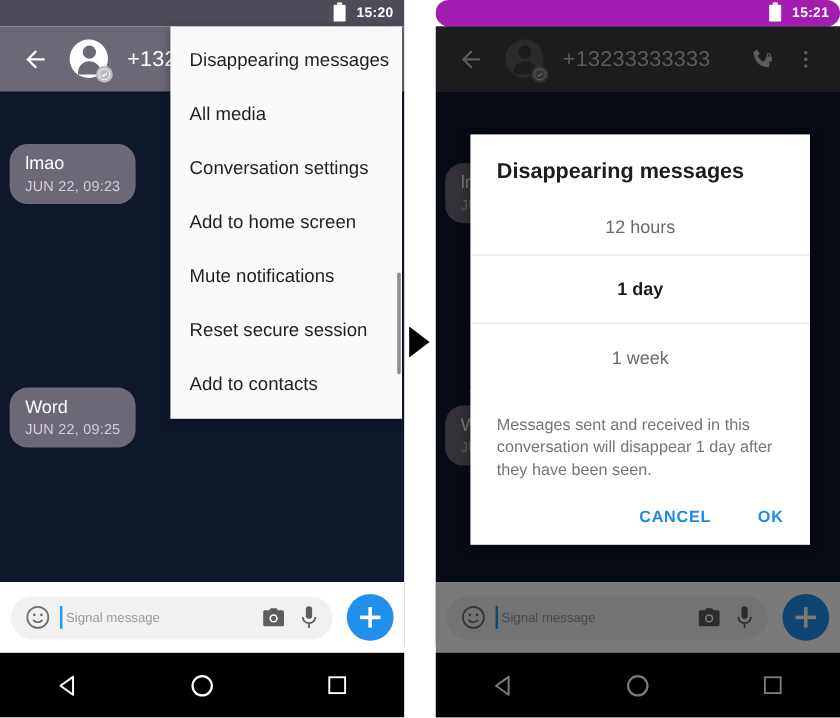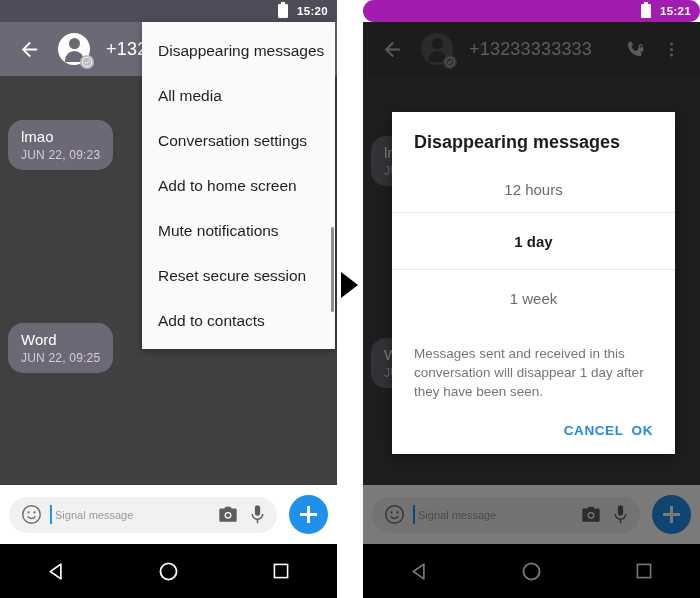--- a/index.html
+++ b/index.html
@@ -32,21 +32,21 @@
   .avatar .verif svg{width:10px;height:10px;}
   .phone-right .avatar{background:#5b5b5f;}
   .phone-right .avatar .head,.phone-right .avatar .body{background:#3b3b3f;}
   .phone-right .avatar .verif{background:#6e6e71;}
   .title-num{color:#ffffff;font-size:18px;margin-left:16px;white-space:nowrap;overflow:hidden;letter-spacing:.2px;}
   .phone-right .title-num{color:#bfbfbf;}
   .appbar-actions{margin-left:auto;display:flex;align-items:center;gap:2px;padding-right:4px;}
   .appbar-actions .ic{width:34px;height:34px;}
 
   
-  .convo{position:relative;height:463px;background:#404040;overflow:hidden;}
+  .convo{position:relative;height:463px;background:#0f172a;overflow:hidden;}
   .datesep{text-align:center;font-size:10.5px;color:#8b8b8b;letter-spacing:.8px;padding:14px 0 8px;font-weight:bold;}
   .row{display:flex;padding:0 8px;margin-bottom:11px;}
   .row.in{justify-content:flex-start;}
   .row.out{justify-content:flex-end;}
   .bubble{border-radius:15px;padding:7px 13px 8px;max-width:215px;box-sizing:border-box;}
   .bubble.in{background:#6d6876;}
   .bubble.in .btext{color:#ffffff;font-size:15px;line-height:19px;}
   .bubble.in .bmeta{color:#d2ced6;font-size:12px;margin-top:2px;letter-spacing:.2px;}
   .bubble.out{background:#ebebeb;}
   .bubble.out .btext{color:#1d1d1d;font-size:15px;line-height:19px;font-weight:bold;}
@@ -86,21 +86,21 @@
   
   .scrim{position:absolute;left:0;top:22px;width:100%;height:576px;background:rgba(0,0,0,.52);z-index:30;}
   .dialog{position:absolute;left:29px;top:112px;width:283px;background:#ffffff;z-index:35;
           box-shadow:0 3px 12px rgba(0,0,0,.4);}
   .dlg-title{font-size:18px;font-weight:bold;color:#1c1c1c;padding:20px 22px 14px;}
   .dlg-opt{height:57px;display:flex;align-items:center;justify-content:center;
            font-size:15px;color:#6a6a6a;border-top:1px solid #e6e4ef;box-sizing:border-box;}
   .dlg-opt.first{border-top:none;height:45px;}
   .dlg-opt.sel{color:#1c1c1c;font-weight:bold;}
   .dlg-desc{padding:17px 22px 4px;color:#757575;font-size:13.5px;line-height:19px;border-top:1px solid #ffffff;}
-  .dlg-actions{display:flex;justify-content:flex-end;align-items:center;gap:8px;padding:18px 22px 16px;}
+  .dlg-actions{display:flex;justify-content:flex-end;align-items:center;gap:39px;padding:18px 22px 16px;}
   .dlg-btn{color:#1f8ae0;font-size:13.5px;font-weight:bold;letter-spacing:.6px;}
 
   
   .arrow{position:absolute;left:341px;top:272px;width:0;height:0;
          border-left:17px solid #000000;border-top:13px solid transparent;border-bottom:13px solid transparent;z-index:50;}
 </style>
 </head>
 <body>
 
 <div class="stage">

